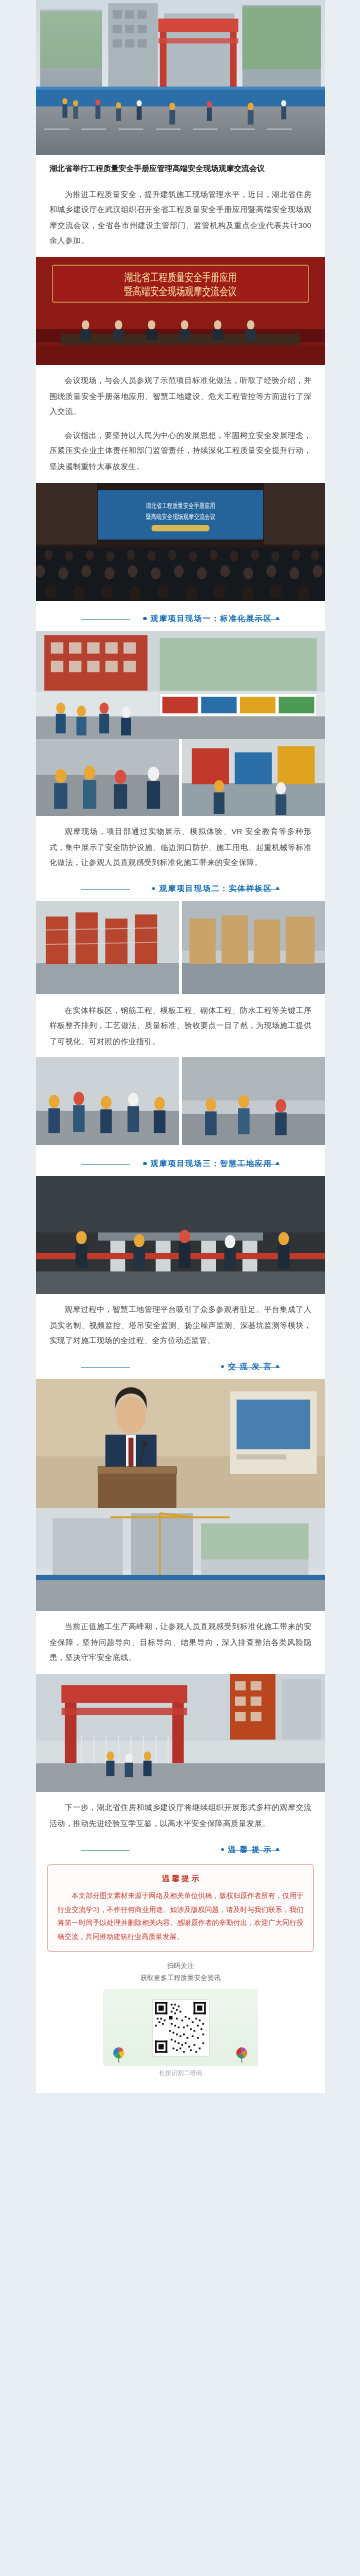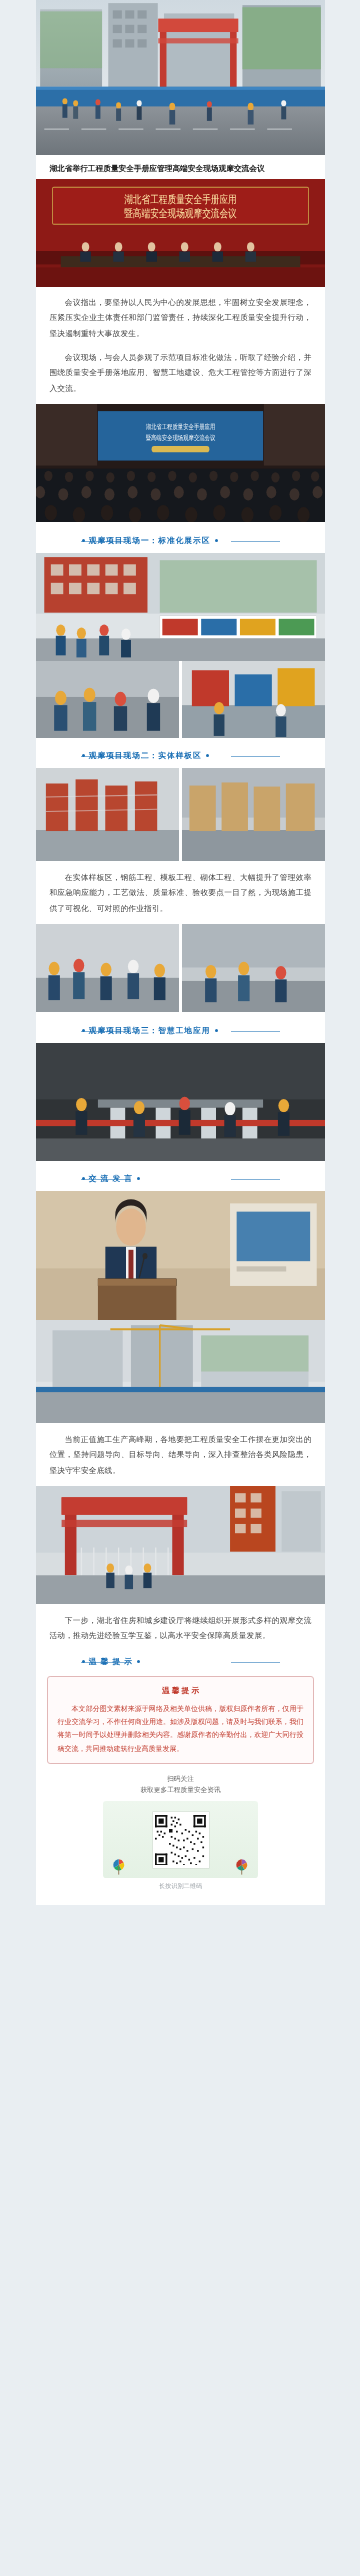--- a/index.html
+++ b/index.html
@@ -45,21 +45,21 @@
     line-height:14.4px;
     font-weight:bold;
     color:#222;
     text-align:justify;
   }
 
   
   .sec-title{
     margin:13.4px auto 7.2px auto;
     width:206px;
-    text-align:left;
+    text-align:right;
     position:relative;
     font-size:7.7px;
     font-weight:bold;
     color:#1a6fb5;
     letter-spacing:1px;
   }
   .sec-title:before,.sec-title:after{
     content:"";position:absolute;top:50%;width:49px;height:0.5px;background:#1a6fb5;opacity:.55;
   }
   .sec-title:before{left:3.1px;}
@@ -213,20 +213,23 @@
               <circle cx="0" cy="0" r="6" fill="#f2f2f2"></circle>
               <rect x="-6" y="6" width="12" height="25" fill="#314a63"></rect>
             </g>
         </g>
       </svg>
     </div>
   </div>
 
   <div class="headline">湖北省举行工程质量安全手册应管理高端安全现场观摩交流会议</div>
 
+  <div class="block">
+    <p class="para">为推进工程质量安全，提升建筑施工现场管理水平，近日，湖北省住房和城乡建设厅在武汉组织召开全省工程质量安全手册应用暨高端安全现场观摩交流会议，全省各市州建设主管部门、监管机构及重点企业代表共计300余人参加。</p>
+  </div>
 
   <div class="photo" style="height:108px">
     <div class="ph" style="height:108px">
       <svg viewBox="0 0 700 210" preserveAspectRatio="none">
         <rect x="0" y="0" width="700" height="210" fill="#7d1714"></rect>
         <rect x="0" y="0" width="700" height="140" fill="#8e1a16"></rect>
         <rect x="40" y="16" width="620" height="72" rx="3" fill="#9e1d18" stroke="#c9a24a" stroke-width="2"></rect>
         <g fill="#ffe9a8" font-family="DejaVu Sans" font-size="21" text-anchor="middle">
           <text x="350" y="46">湖北省工程质量安全手册应用</text>
           <text x="350" y="74">暨高端安全现场观摩交流会议</text>
@@ -261,22 +264,22 @@
               <rect x="-13" y="9" width="26" height="20" fill="#26323f"></rect>
             </g>
         </g>
 
         <rect x="0" y="172" width="700" height="38" fill="#6d1310"></rect>
       </svg>
     </div>
   </div>
 
   <div class="block">
+    <p class="para">会议现场，与会人员参观了示范项目标准化做法，听取了经验介绍，并围绕质量安全手册落地应用、智慧工地建设、危大工程管控等方面进行了深入交流。</p>
     <p class="para">会议指出，要坚持以人民为中心的发展思想，牢固树立安全发展理念，压紧压实企业主体责任和部门监管责任，持续深化工程质量安全提升行动，坚决遏制重特大事故发生。</p>
-    <p class="para">会议现场，与会人员参观了示范项目标准化做法，听取了经验介绍，并围绕质量安全手册落地应用、智慧工地建设、危大工程管控等方面进行了深入交流。</p>
   </div>
 
   <div class="photo" style="height:118px">
     <div class="ph" style="height:118px">
       <svg viewBox="0 0 700 230" preserveAspectRatio="none">
         <rect x="0" y="0" width="700" height="230" fill="#241a18"></rect>
 
         <rect x="150" y="14" width="400" height="96" fill="#1d4f7e"></rect>
         <rect x="150" y="14" width="400" height="96" fill="#2a6ea8" opacity=".7"></rect>
         <g fill="#ffffff" font-family="DejaVu Sans" font-size="13" text-anchor="middle" opacity=".95">
@@ -440,20 +443,23 @@
             </g>
           <g transform="translate(240,96)">
               <circle cx="0" cy="0" r="12" fill="#f0f0f0"></circle>
               <rect x="-13" y="12" width="26" height="40" fill="#2b4d6b"></rect>
             </g>
         </g>
       </svg>
     </div>
   </div>
 
+  <div class="block">
+    <p class="para">观摩现场，项目部通过实物展示、模拟体验、VR 安全教育等多种形式，集中展示了安全防护设施、临边洞口防护、施工用电、起重机械等标准化做法，让参观人员直观感受到标准化施工带来的安全保障。</p>
+  </div>
 
   <div class="sec-title">
     <span class="dot"></span><span>观摩项目现场二：实体样板区</span><span class="dot"></span>
   </div>
 
   <div class="grid2">
     <div>
       <svg viewBox="0 0 348 180" preserveAspectRatio="none" style="display:block;width:100%;height:93px">
         <rect width="348" height="180" fill="#cfd4d7"></rect>
         <rect x="0" y="120" width="348" height="60" fill="#9aa3a9"></rect>
@@ -479,21 +485,21 @@
           <rect x="18" y="34" width="64" height="88"></rect>
             <rect x="96" y="28" width="64" height="94"></rect>
           <rect x="174" y="36" width="64" height="86"></rect>
             <rect x="252" y="30" width="70" height="92"></rect>
         </g>
       </svg>
     </div>
   </div>
 
   <div class="block">
-    <p class="para">在实体样板区，钢筋工程、模板工程、砌体工程、大幅提升了管理效率和应急响应能力，工艺做法、质量标准、验收要点一目了然，为现场施工提供了可视化、可对照的作业指引。</p>
+    <p class="para">在实体样板区，钢筋工程、模板工程、砌体工程、防水工程等关键工序样板整齐排列，工艺做法、质量标准、验收要点一目了然，为现场施工提供了可视化、可对照的作业指引。</p>
   </div>
 
   <div class="grid2">
     <div>
       <svg viewBox="0 0 348 170" preserveAspectRatio="none" style="display:block;width:100%;height:88px">
         <rect width="348" height="170" fill="#cdd2d6"></rect>
         <rect x="0" y="104" width="348" height="66" fill="#939ba1"></rect>
         <g>
           <g transform="translate(44,86)">
               <circle cx="0" cy="0" r="13" fill="#e8a838"></circle>
@@ -583,20 +589,21 @@
           <g transform="translate(600,122)">
               <circle cx="0" cy="0" r="13" fill="#e8a838"></circle>
               <rect x="-14" y="13" width="28" height="46" fill="#1d2b39"></rect>
             </g>
         </g>
       </svg>
     </div>
   </div>
 
   <div class="block">
+    <p class="para">观摩过程中，智慧工地管理平台吸引了众多参观者驻足。平台集成了人员实名制、视频监控、塔吊安全监测、扬尘噪声监测、深基坑监测等模块，实现了对施工现场的全过程、全方位动态监管。</p>
   </div>
 
   <div class="sec-title">
     <span class="dot"></span><span>交 流 发 言</span><span class="dot"></span>
   </div>
 
   <div class="photo" style="height:129px">
     <div class="ph" style="height:129px">
       <svg viewBox="0 0 700 250" preserveAspectRatio="none">
         <rect width="700" height="250" fill="#c9b79a"></rect>
@@ -644,21 +651,21 @@
           <line x1="300" y1="10" x2="380" y2="18"></line>
         </g>
 
         <rect x="0" y="130" width="700" height="70" fill="#9aa2a8"></rect>
         <rect x="0" y="130" width="700" height="10" fill="#2c6fa8"></rect>
       </svg>
     </div>
   </div>
 
   <div class="block">
-    <p class="para">当前正值施工生产高峰期，各地要把工程质量安全工作摆在更加突出的位置，坚持问题导向、目标导向、结果导向，深入排查整治各类风险隐患，坚决守牢安全底线。</p>
+    <p class="para">当前正值施工生产高峰期，让参观人员直观感受到标准化施工带来的安全保障，坚持问题导向、目标导向、结果导向，深入排查整治各类风险隐患，坚决守牢安全底线。</p>
   </div>
 
   <div class="photo" style="height:118px">
     <div class="ph" style="height:118px">
       <svg viewBox="0 0 700 230" preserveAspectRatio="none">
         <rect width="700" height="230" fill="#d8dde0"></rect>
         <rect x="0" y="0" width="700" height="130" fill="#cdd4d9"></rect>
 
         <rect x="470" y="0" width="110" height="128" fill="#b9461f"></rect>
         <rect x="595" y="10" width="95" height="118" fill="#c0c8cd"></rect>

